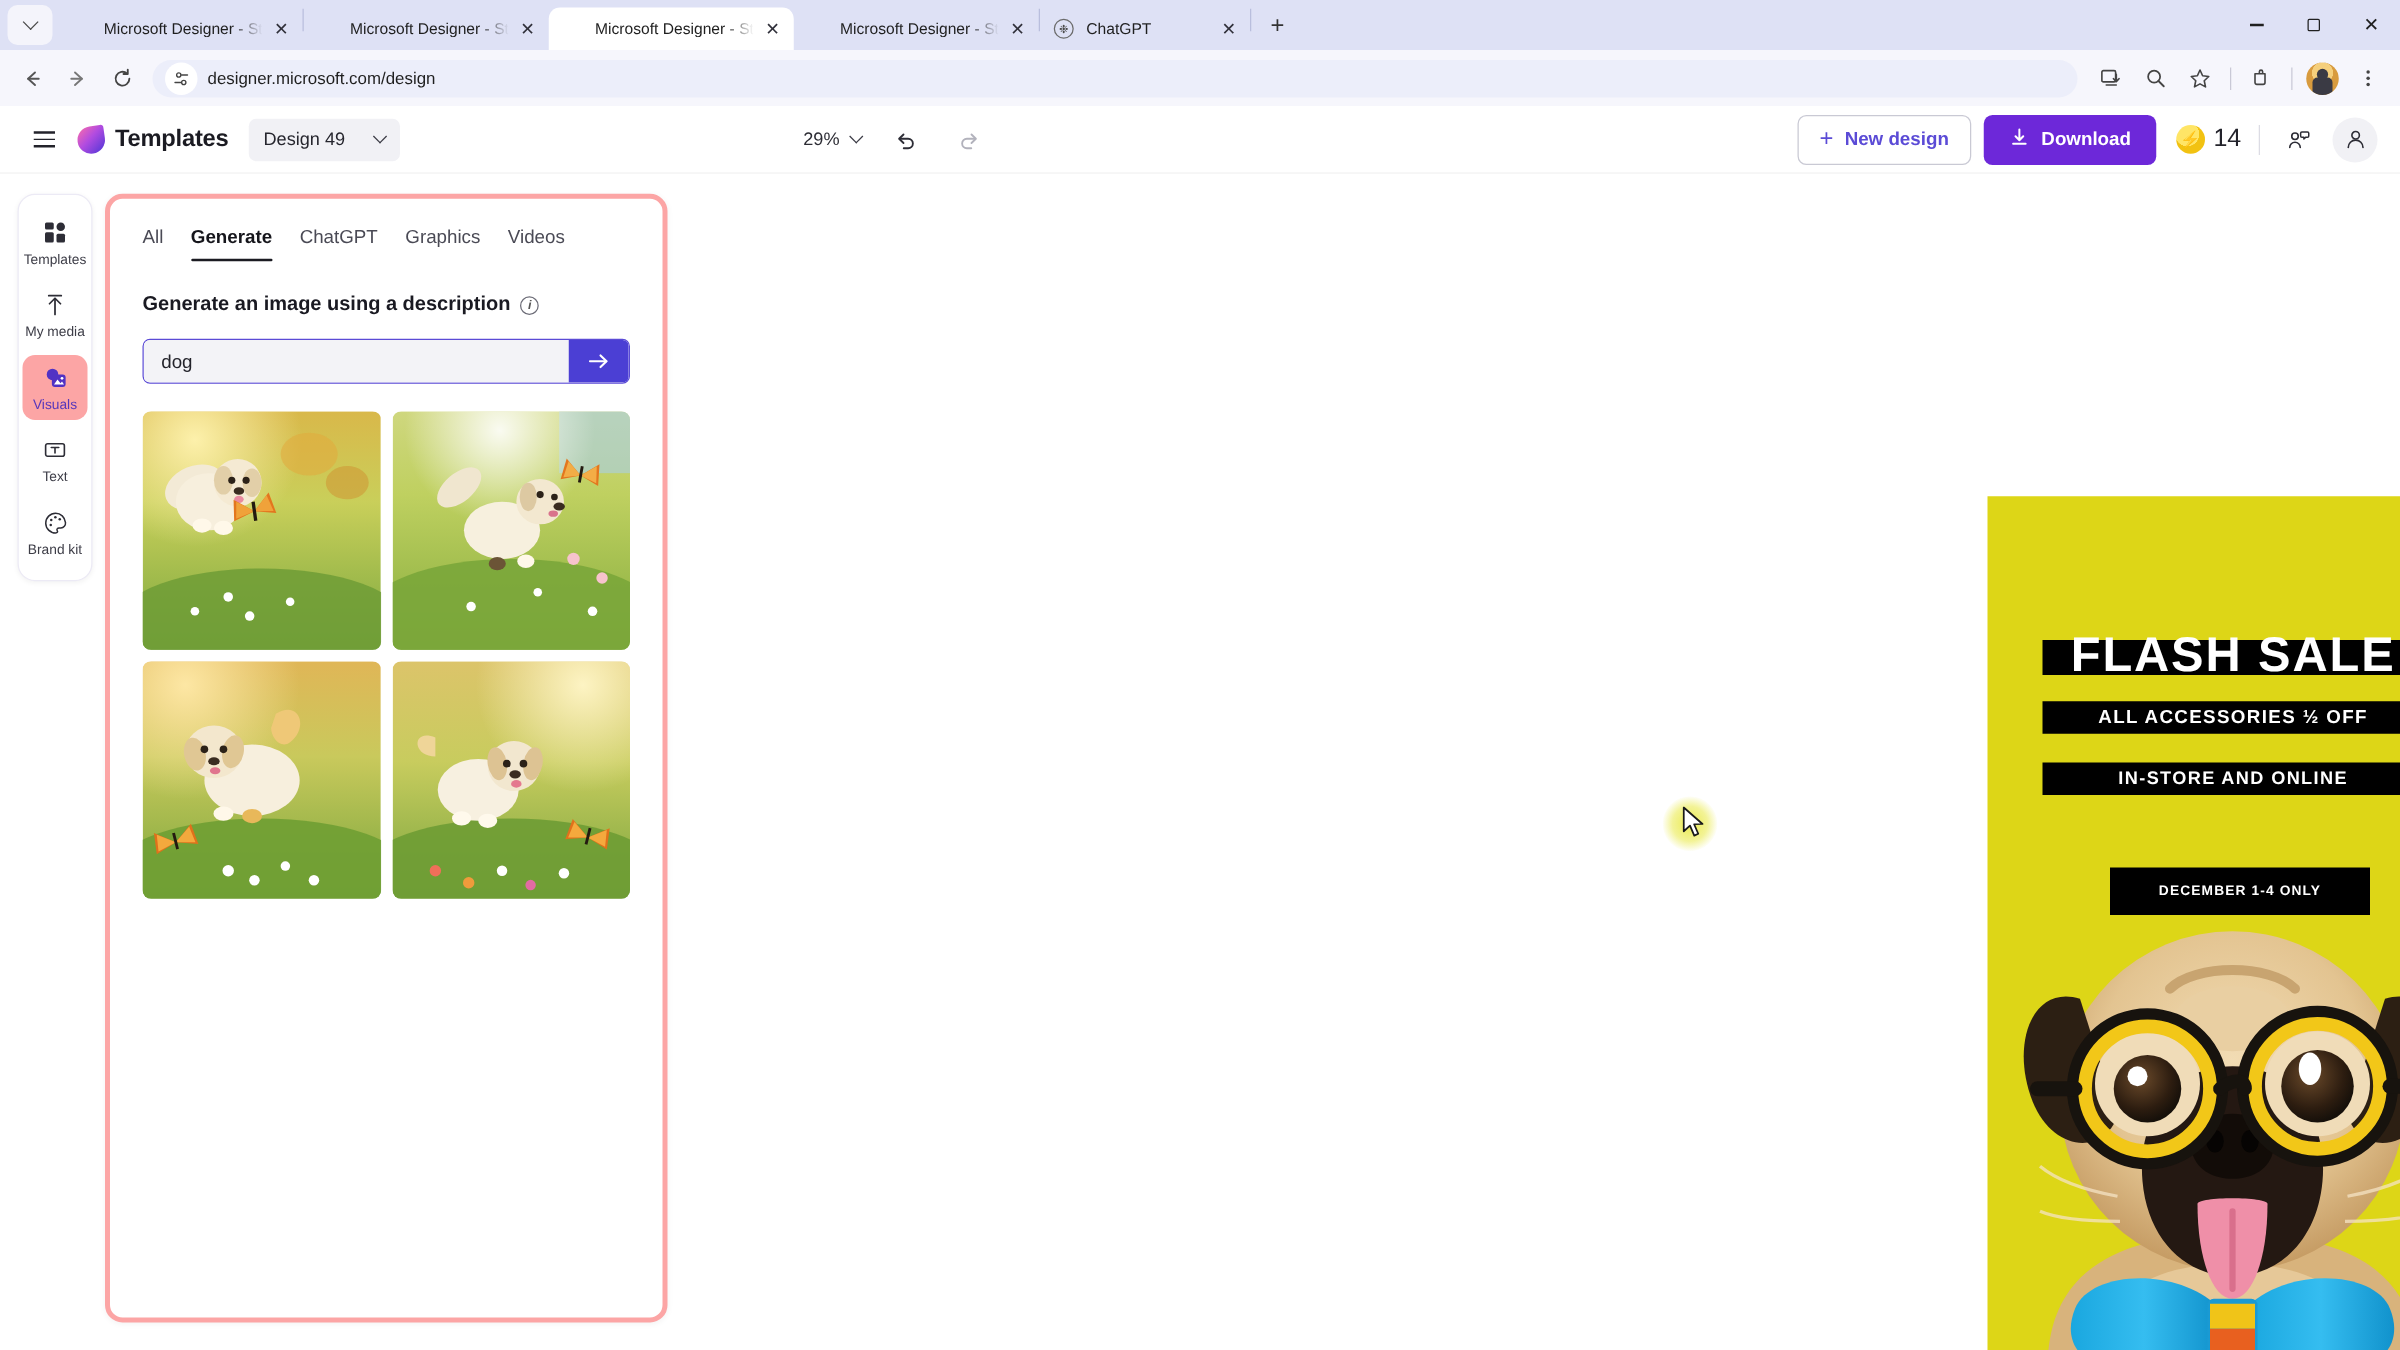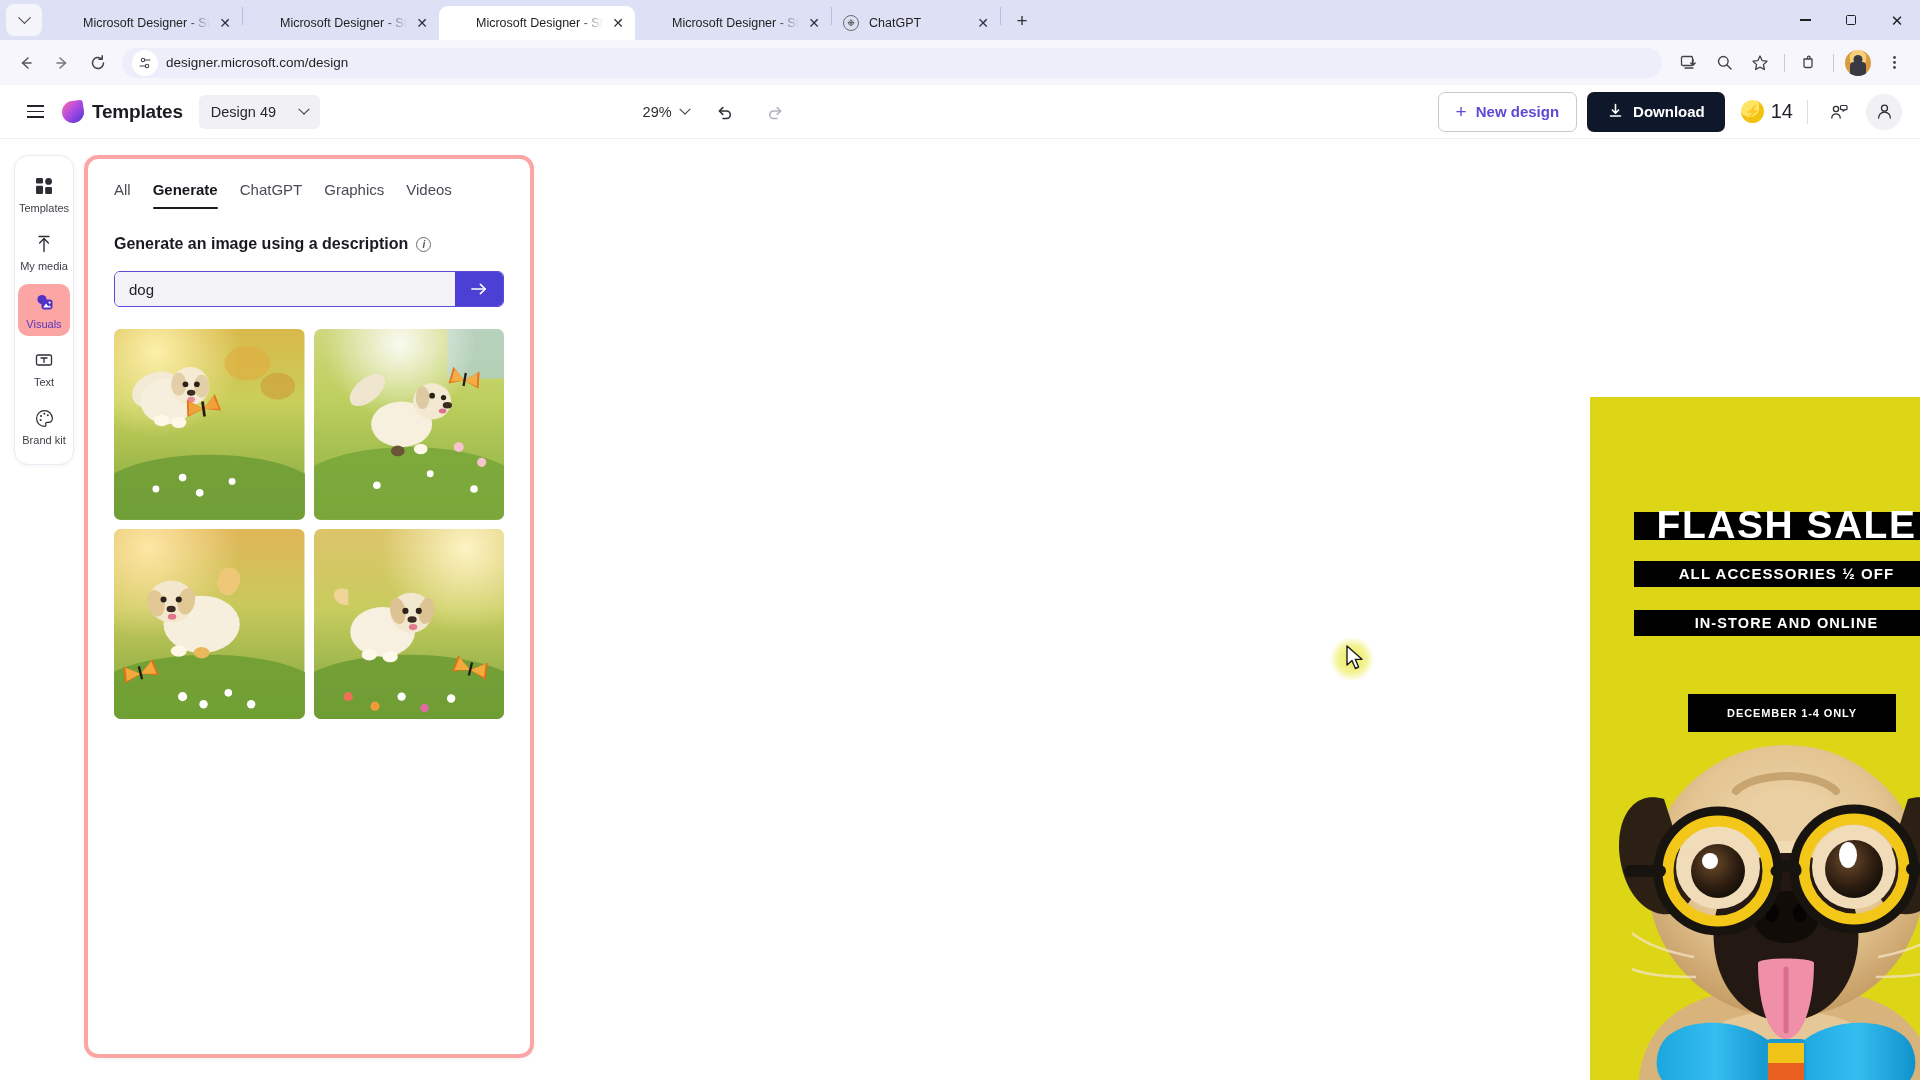--- a/index.html
+++ b/index.html
@@ -145,21 +145,21 @@
   .icon-btn { width: 34px; height: 34px; display: flex; align-items: center; justify-content: center; }
 
   .hdr-right { display: flex; align-items: center; gap: 10px; margin-left: auto; }
   .btn-new {
     height: 40px; border: 1px solid #c9c9d4; border-radius: 7px; background: #fff;
     display: flex; align-items: center; gap: 9px; padding: 0 17px;
     color: #5b4bd6; font-size: 15px; font-weight: bold;
   }
   .plus-sign { font-size: 19px; font-weight: 400; line-height: 1; color: #5b4bd6; }
   .btn-download {
-    height: 40px; border-radius: 7px; background: #0f172a;
+    height: 40px; border-radius: 7px; background: #6d28d9;
     display: flex; align-items: center; gap: 9px; padding: 0 20px;
     color: #fff; font-size: 15px; font-weight: bold;
   }
   .credits { display: flex; align-items: center; gap: 7px; margin-left: 6px; }
   .coin {
     width: 23px; height: 23px; border-radius: 50%;
     background: radial-gradient(circle at 38% 32%, #ffe566 0 45%, #f2c211 46% 100%);
     display: flex; align-items: center; justify-content: center;
     color: #7a5c00; font-size: 13px; font-weight: bold;
   }

